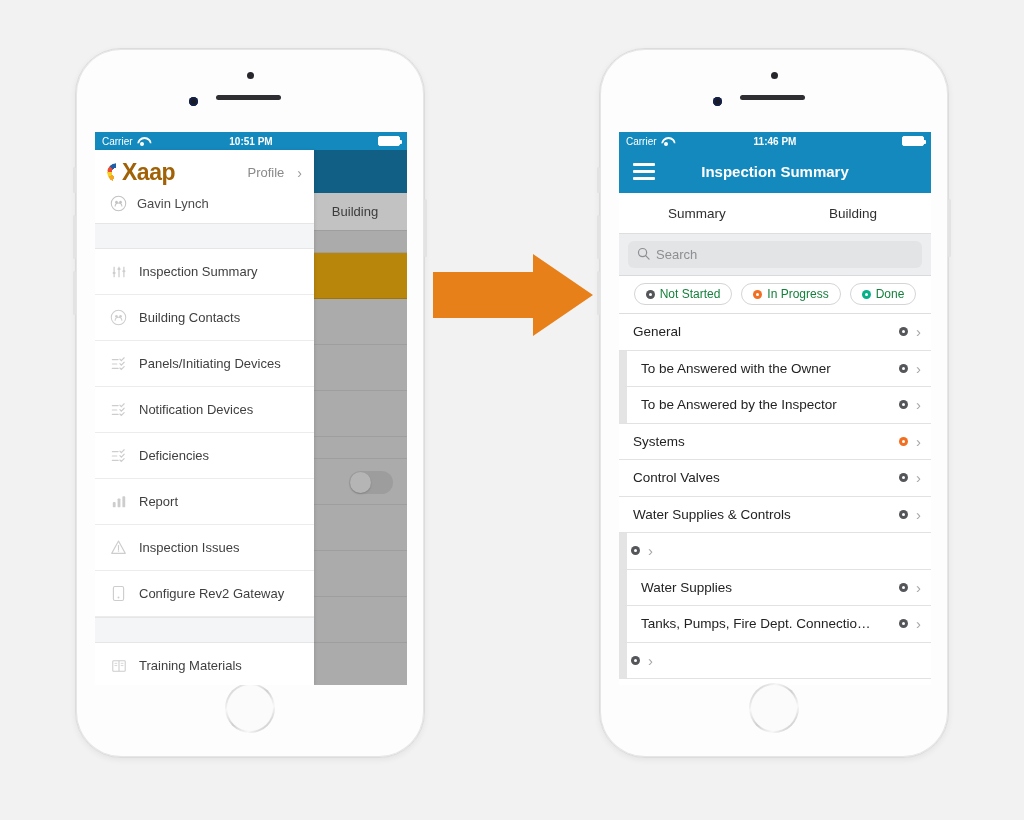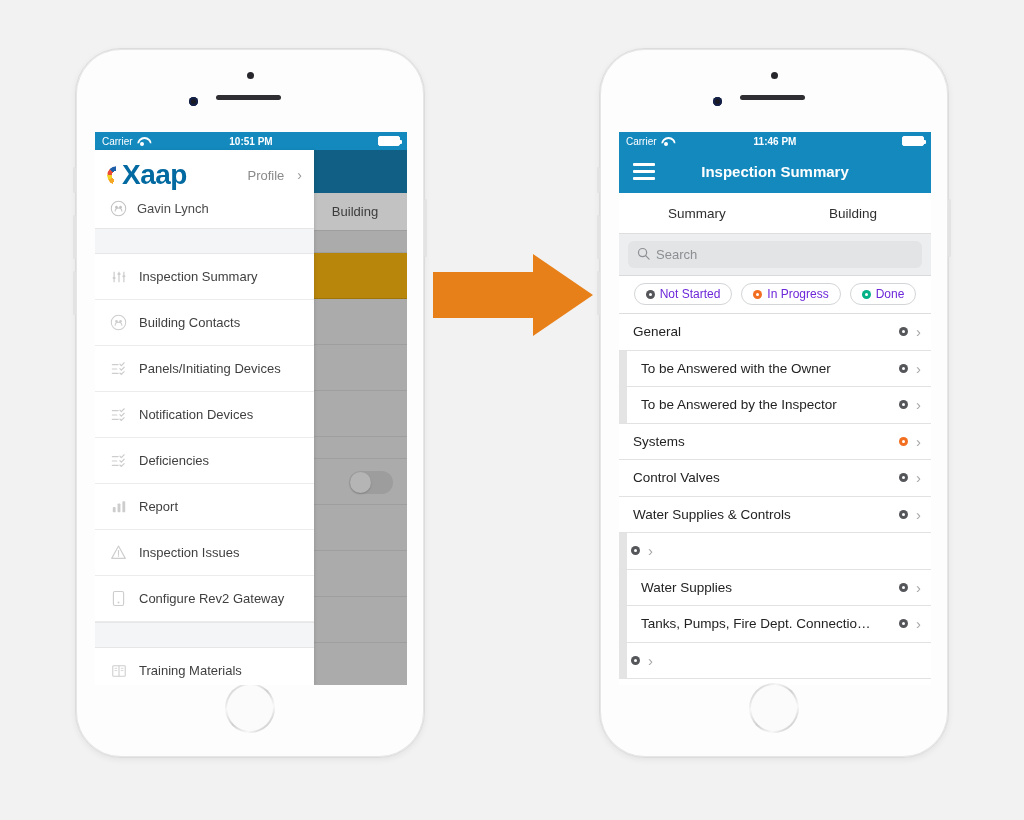--- a/index.html
+++ b/index.html
@@ -139,21 +139,21 @@
     background: conic-gradient(from 205deg,
         #f5a623 0deg 36deg,
         #f2d024 36deg 72deg,
         #e94b35 72deg 108deg,
         #1f5fa8 108deg 150deg,
         transparent 150deg 360deg);
     -webkit-mask: radial-gradient(circle, transparent 4.5px, #000 5px);
             mask: radial-gradient(circle, transparent 4.5px, #000 5px);
   }
   .logo-word {
-    font-size: 28px; font-weight: bold; color:#0369a1; letter-spacing:-0.5px;
+    font-size: 23px; font-weight: bold; color:#a16207; letter-spacing:-0.5px;
     z-index:2; position:relative;
   }
   .profile-link {
     display:flex; align-items:center; gap:13px;
     color:#8a8a8a; font-size: 13px;
   }
   .profile-link .chev { font-size: 14px; color:#9a9a9a; }
   .user-row {
     display:flex; align-items:center; gap:9px;
     padding: 8px 0 10px 2px; color:#4b4b4b; font-size: 13px;
@@ -191,21 +191,21 @@
   .searchwrap { background:#eceef0; padding: 7px 9px; border-bottom:1px solid #d8dadd; }
   .searchbar {
     height: 27px; border-radius: 6px; background:#e2e4e6;
     display:flex; align-items:center; gap:6px; padding: 0 9px;
     color:#8d8f92; font-size: 13px;
   }
   .chips { background:#fff; padding: 7px 0 8px 0; display:flex; justify-content:center; gap:9px; border-bottom:1px solid #dedede; }
   .chip {
     height: 22px; border:1px solid #d3d5d7; border-radius: 12px;
     display:flex; align-items:center; gap:5px; padding: 0 11px;
-    font-size: 12px; color:#6d28d9; background:#fff;
+    font-size: 12px; color:#15803d; background:#fff;
   }
   .dot {
     width: 9px; height: 9px; border-radius:50%;
     background: currentColor; position:relative; flex: 0 0 9px;
   }
   .dot::after{
     content:""; position:absolute; left:3px; top:3px; width:3px; height:3px;
     border-radius:50%; background:#fff;
   }
   .r-list { flex:1; background:#fff; overflow:hidden; }

